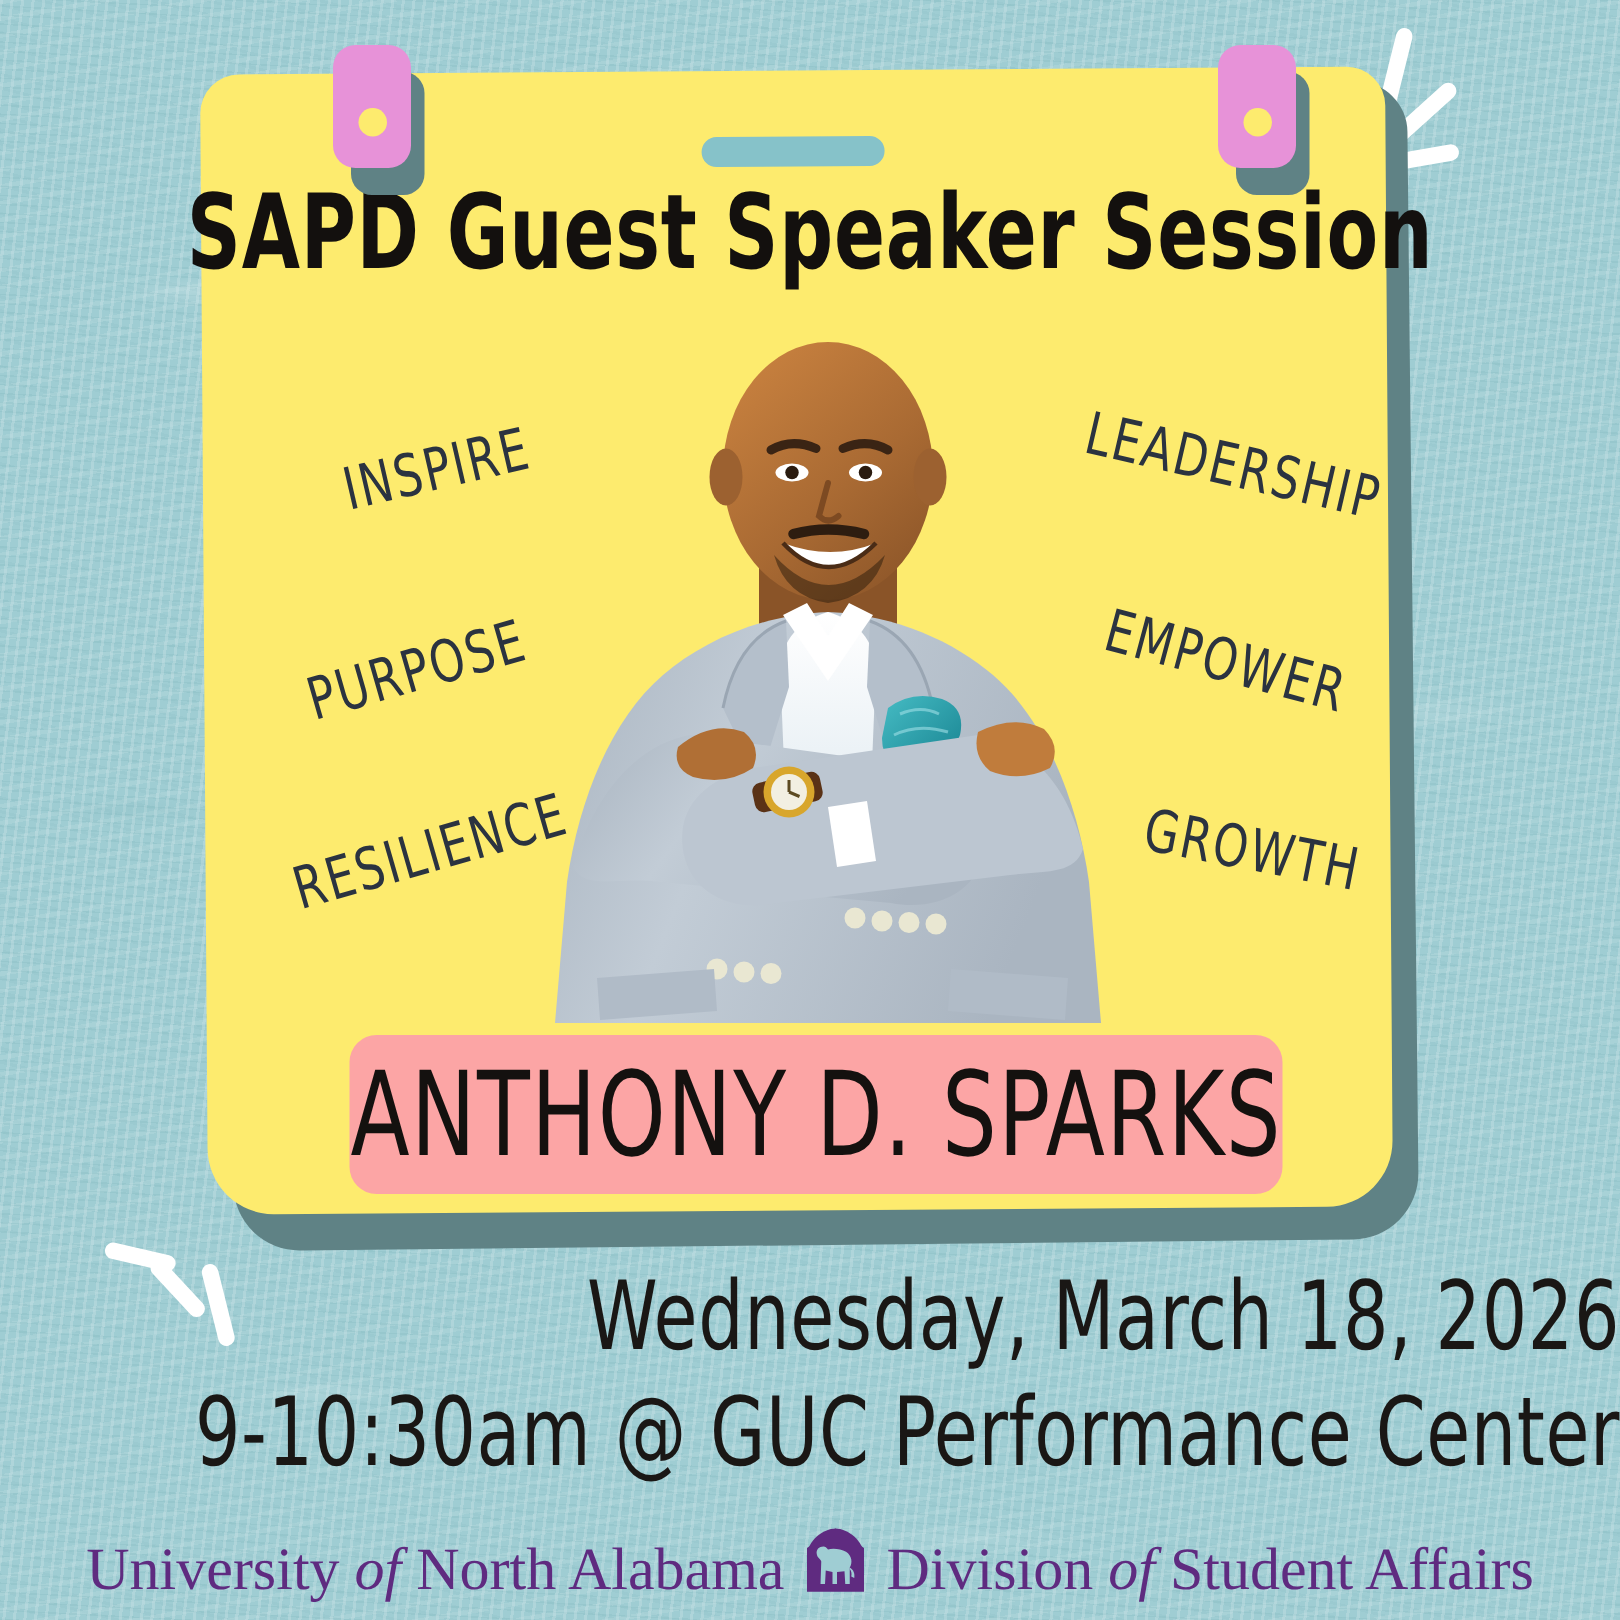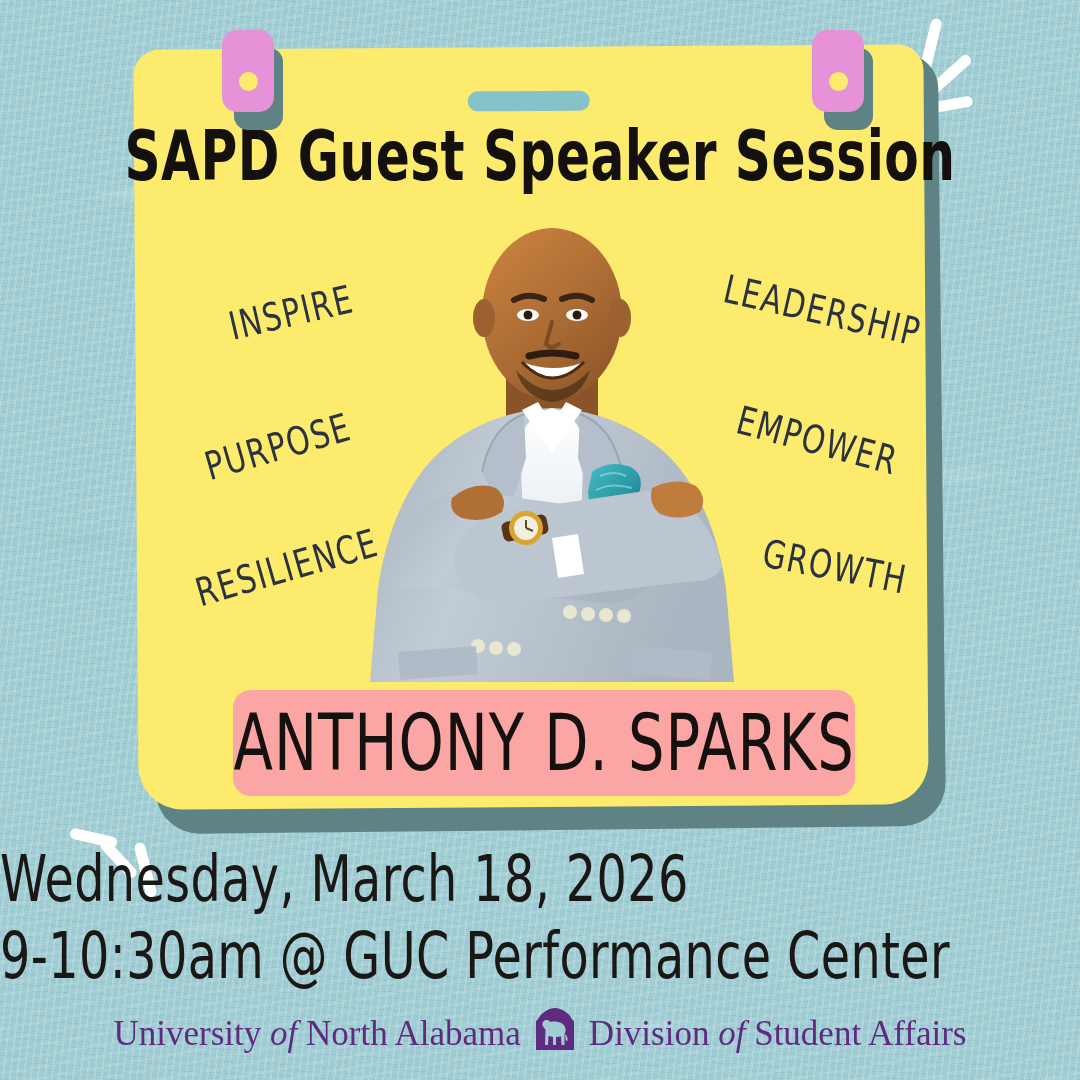--- a/index.html
+++ b/index.html
@@ -169,21 +169,21 @@
     color: #14110f;
     white-space: nowrap;
     transform: scaleY(1.18) scaleX(.97);
   }
 
   
   .details {
     position: absolute;
     left: 0; right: 0;
     top: 848px;
-    text-align: left;
+    text-align: right;
     color: #1a1715;
     font-family: "Liberation Sans Narrow", "DejaVu Sans Condensed", "Liberation Sans", sans-serif;
     font-weight: 400;
   }
   .details .line1 {
     font-size: 53px;
     letter-spacing: .4px;
     white-space: nowrap;
     transform: scaleY(1.2);
     margin-bottom: 16px;
@@ -192,28 +192,28 @@
     font-size: 53px;
     letter-spacing: .4px;
     white-space: nowrap;
     transform: scaleY(1.2);
   }
 
   
   .footer {
     position: absolute;
     left: 0; right: 0;
-    bottom: 20px;
+    bottom: 8px;
     display: flex;
     align-items: center;
     justify-content: center;
     gap: 13px;
     color: #5f2b80;
     font-family: "Liberation Serif", "DejaVu Serif", serif;
-    font-size: 35px;
+    font-size: 40px;
     white-space: nowrap;
   }
   .footer .em { font-style: italic; }
   .footer-mark { display: block; }
 </style>
 </head>
 <body>
 
 <div id="poster">
 

